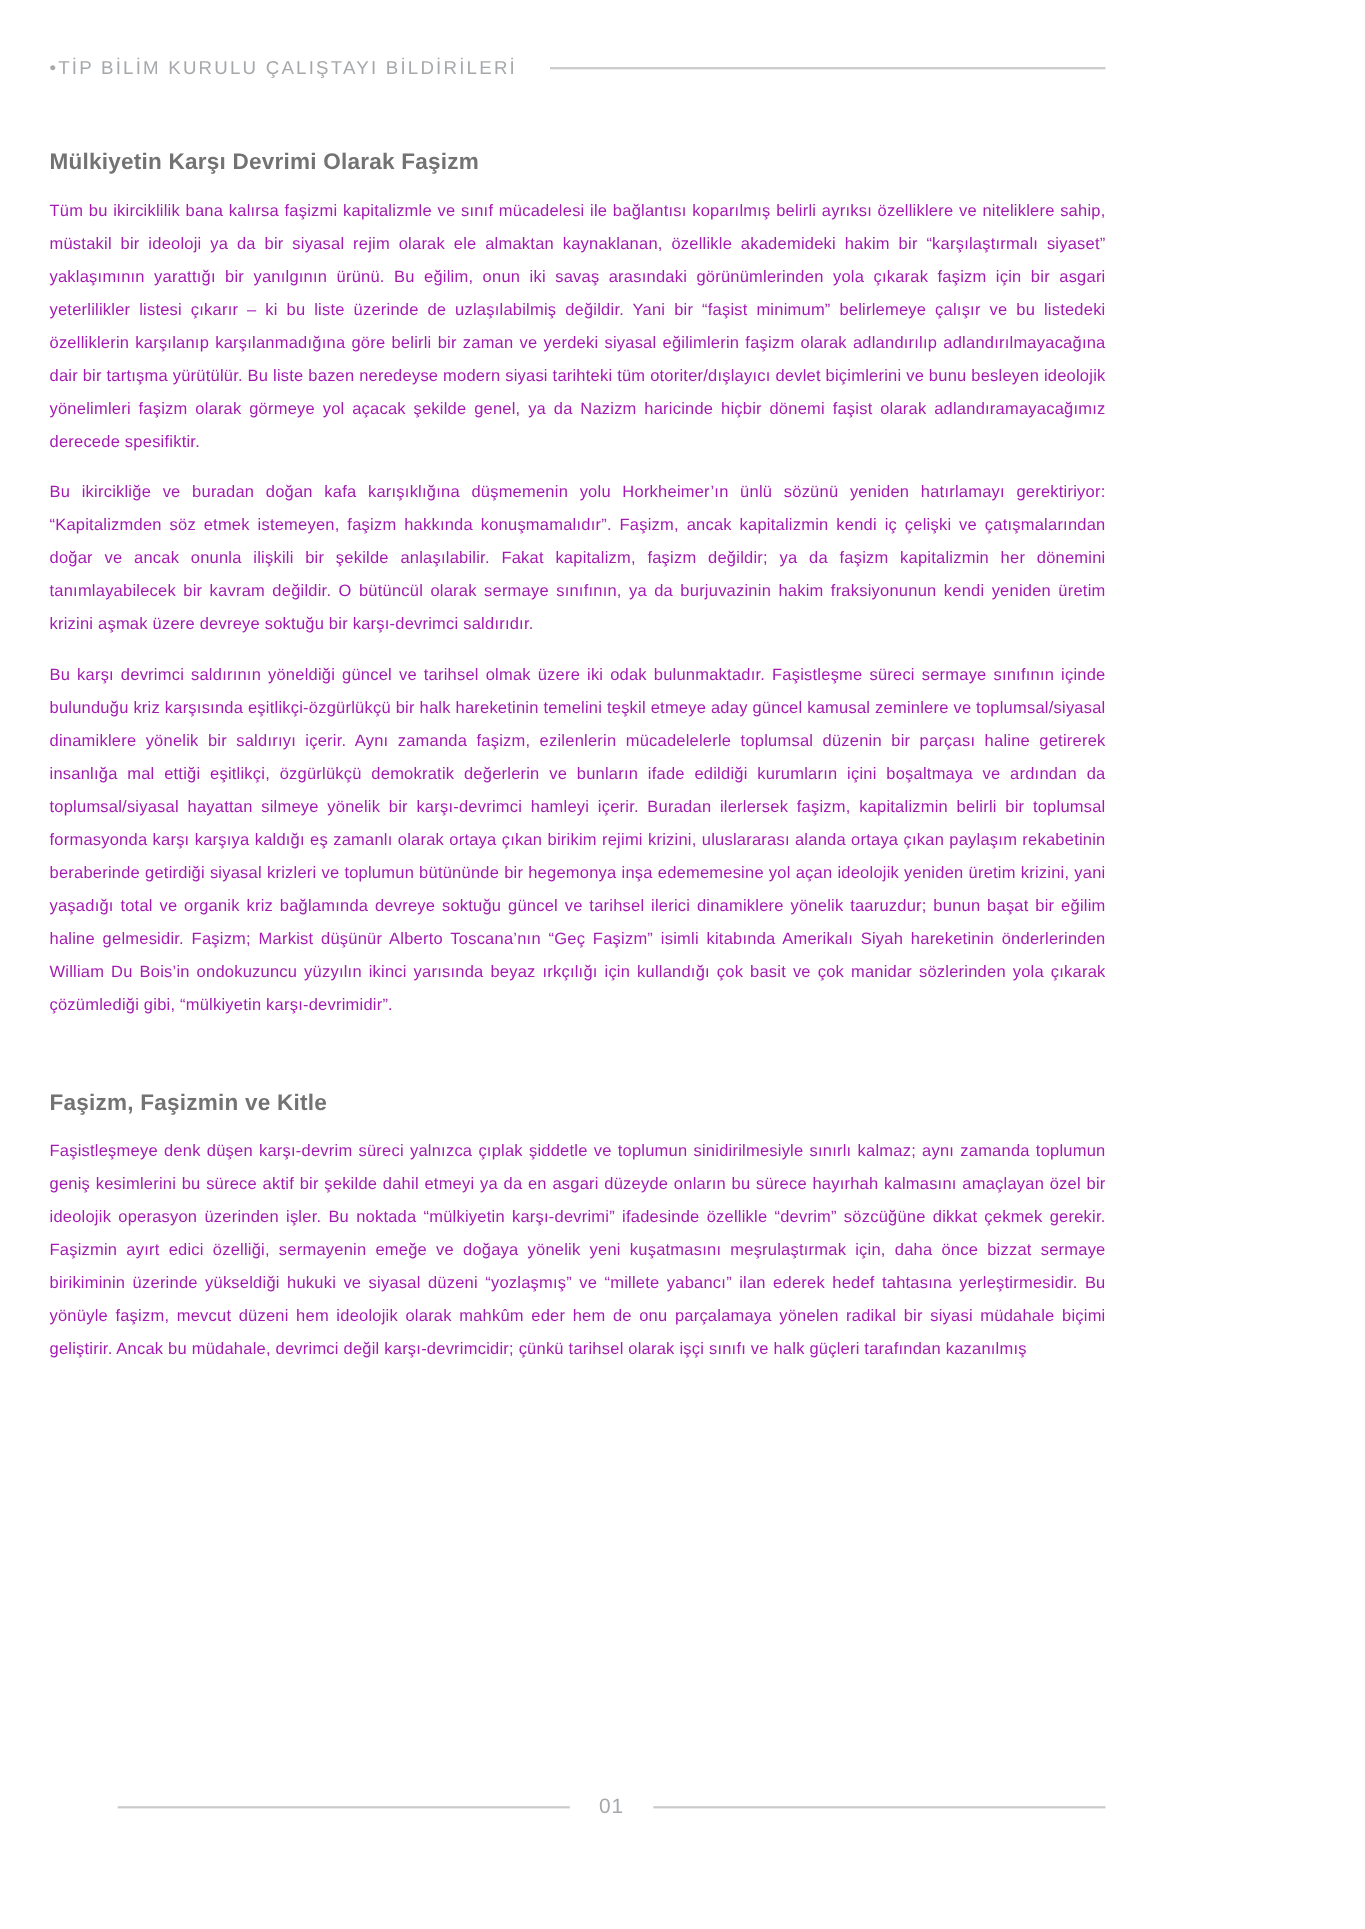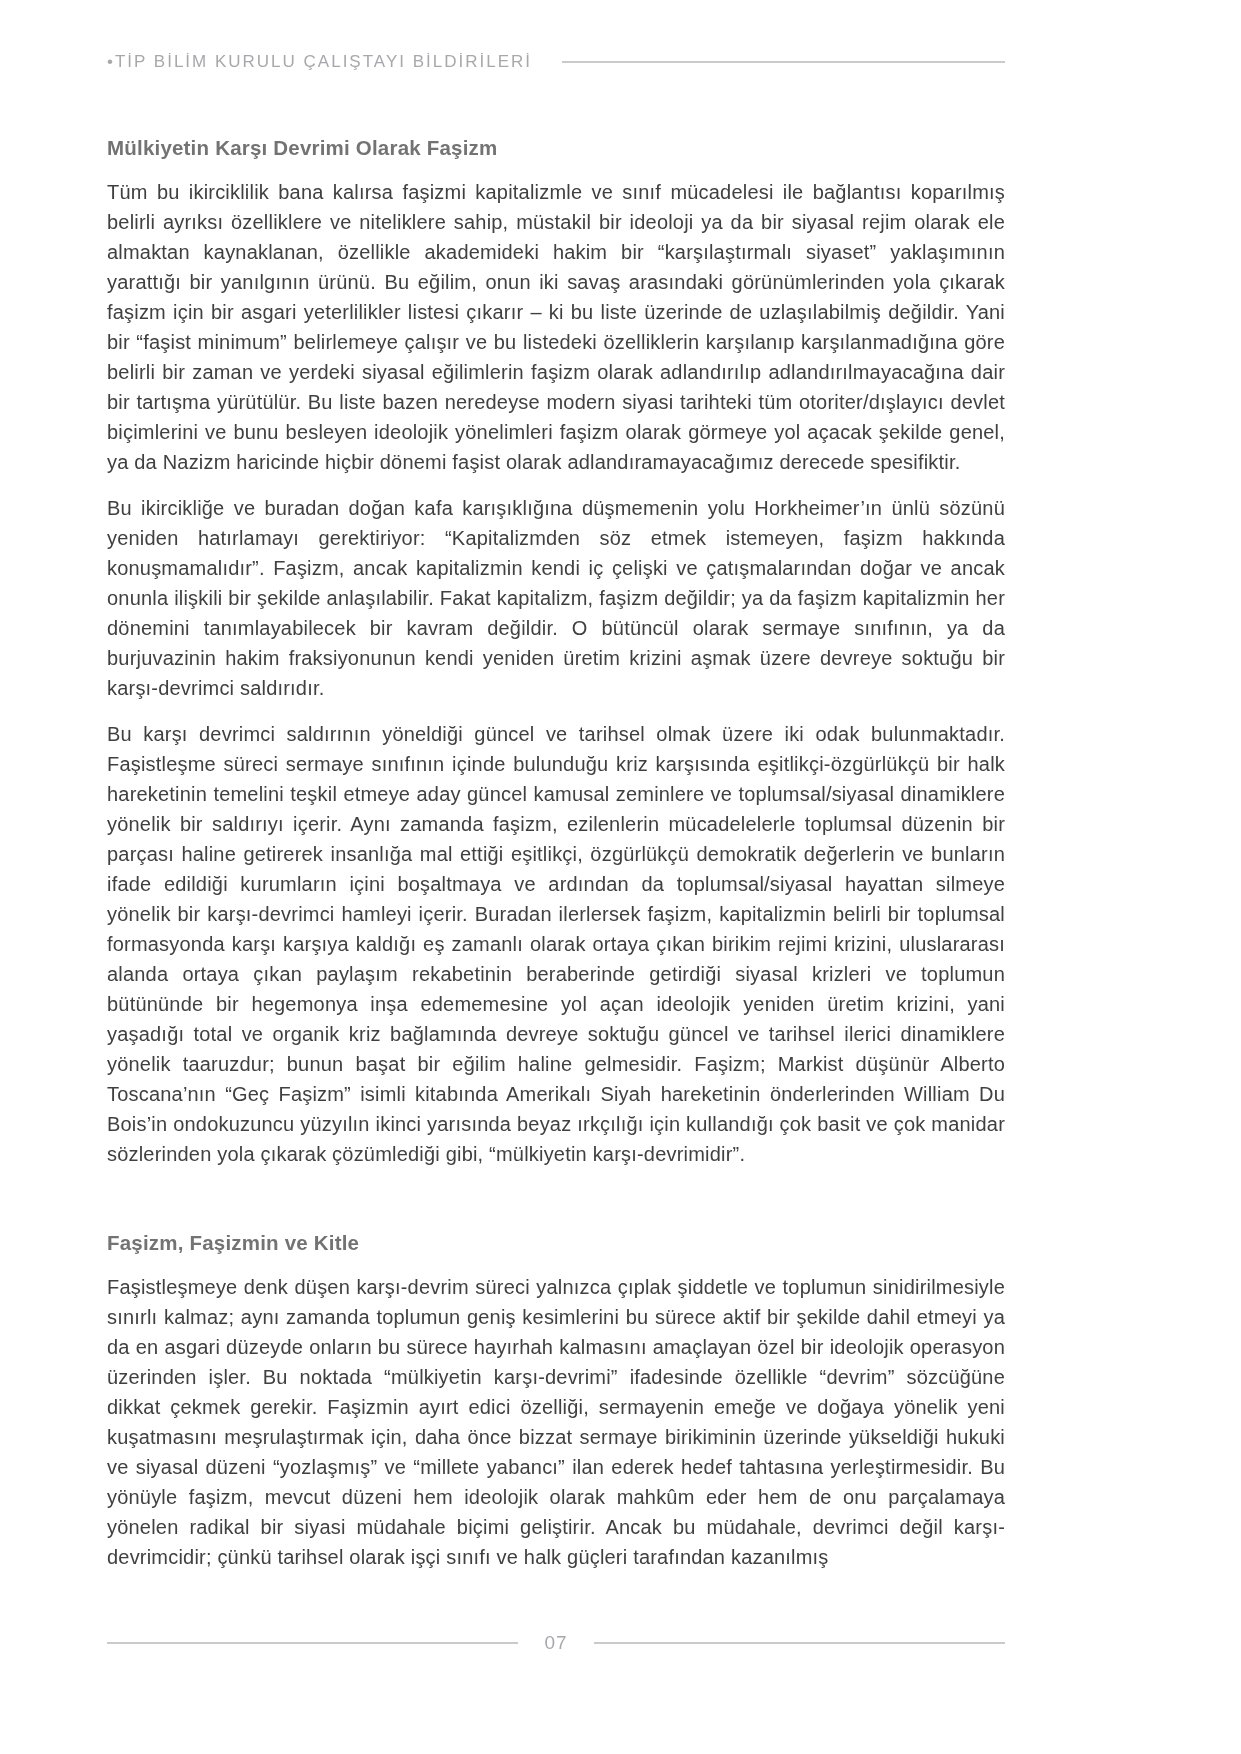--- a/index.html
+++ b/index.html
@@ -6,21 +6,21 @@
   html, body { margin: 0; padding: 0; background: #ffffff; }
   body {
     width: 1241px;
     font-family: "Liberation Sans", "DejaVu Sans", sans-serif;
   }
   .page {
     position: relative;
     width: 1241px;
     height: 1754px;
     background: #ffffff;
-    padding: 52px 236px 0 107px;
+    padding: 52px 236px 0 45px;
   }
   .page-header {
     display: flex;
     align-items: center;
     gap: 30px;
   }
   .header-title {
     color: #a6a8ab;
     font-size: 17px;
     letter-spacing: 2px;
@@ -36,22 +36,22 @@
   .section-heading {
     margin: 0 0 17px 0;
     color: #737373;
     font-size: 20.5px;
     font-weight: 700;
     letter-spacing: 0.2px;
   }
   .section + .section .section-heading { margin-top: 62px; }
   .body-paragraph {
     margin: 0 0 16px 0;
-    color: #404040;
-    font-size: 20px;
+    color: #a21caf;
+    font-size: 15px;
     line-height: 30px;
     letter-spacing: 0.2px;
     text-align: justify;
     text-justify: inter-word;
   }
   .page-footer {
     position: absolute;
     left: 107px;
     right: 236px;
     bottom: 100px;
@@ -91,17 +91,17 @@
 
     <section class="section">
       <h2 class="section-heading">Faşizm, Faşizmin ve Kitle</h2>
       <p class="body-paragraph">Faşistleşmeye denk düşen karşı-devrim süreci yalnızca çıplak şiddetle ve toplumun sinidirilmesiyle sınırlı kalmaz; aynı zamanda toplumun geniş kesimlerini bu sürece aktif bir şekilde dahil etmeyi ya da en asgari düzeyde onların bu sürece hayırhah kalmasını amaçlayan özel bir ideolojik operasyon üzerinden işler. Bu noktada “mülkiyetin karşı-devrimi” ifadesinde özellikle “devrim” sözcüğüne dikkat çekmek gerekir. Faşizmin ayırt edici özelliği, sermayenin emeğe ve doğaya yönelik yeni kuşatmasını meşrulaştırmak için, daha önce bizzat sermaye birikiminin üzerinde yükseldiği hukuki ve siyasal düzeni “yozlaşmış” ve “millete yabancı” ilan ederek hedef tahtasına yerleştirmesidir. Bu yönüyle faşizm, mevcut düzeni hem ideolojik olarak mahkûm eder hem de onu parçalamaya yönelen radikal bir siyasi müdahale biçimi geliştirir. Ancak bu müdahale, devrimci değil karşı-devrimcidir; çünkü tarihsel olarak işçi sınıfı ve halk güçleri tarafından kazanılmış</p>
     </section>
 
   </main>
 
   <footer class="page-footer">
     <span class="footer-rule"></span>
-    <span class="page-number">07</span>
+    <span class="page-number">01</span>
     <span class="footer-rule"></span>
   </footer>
 
 </div>
 
 </body></html>

